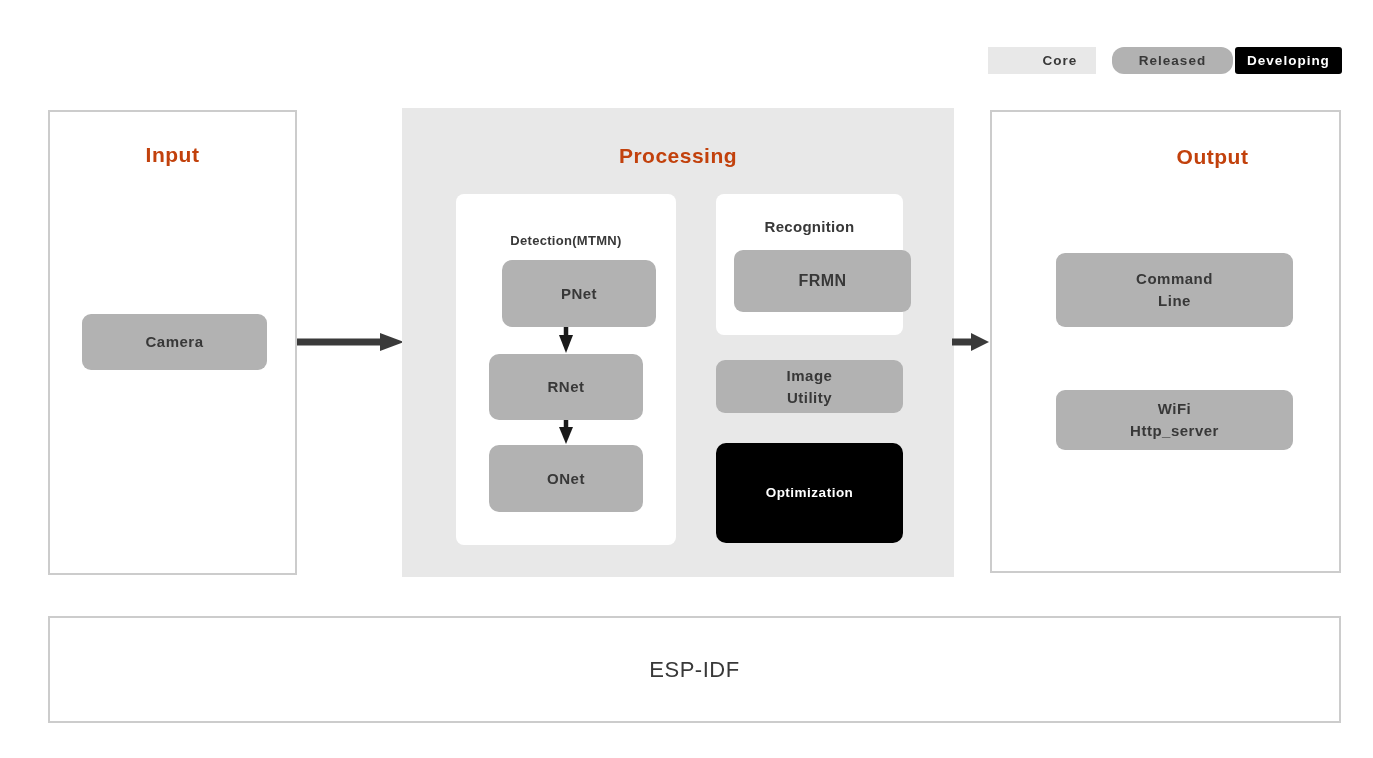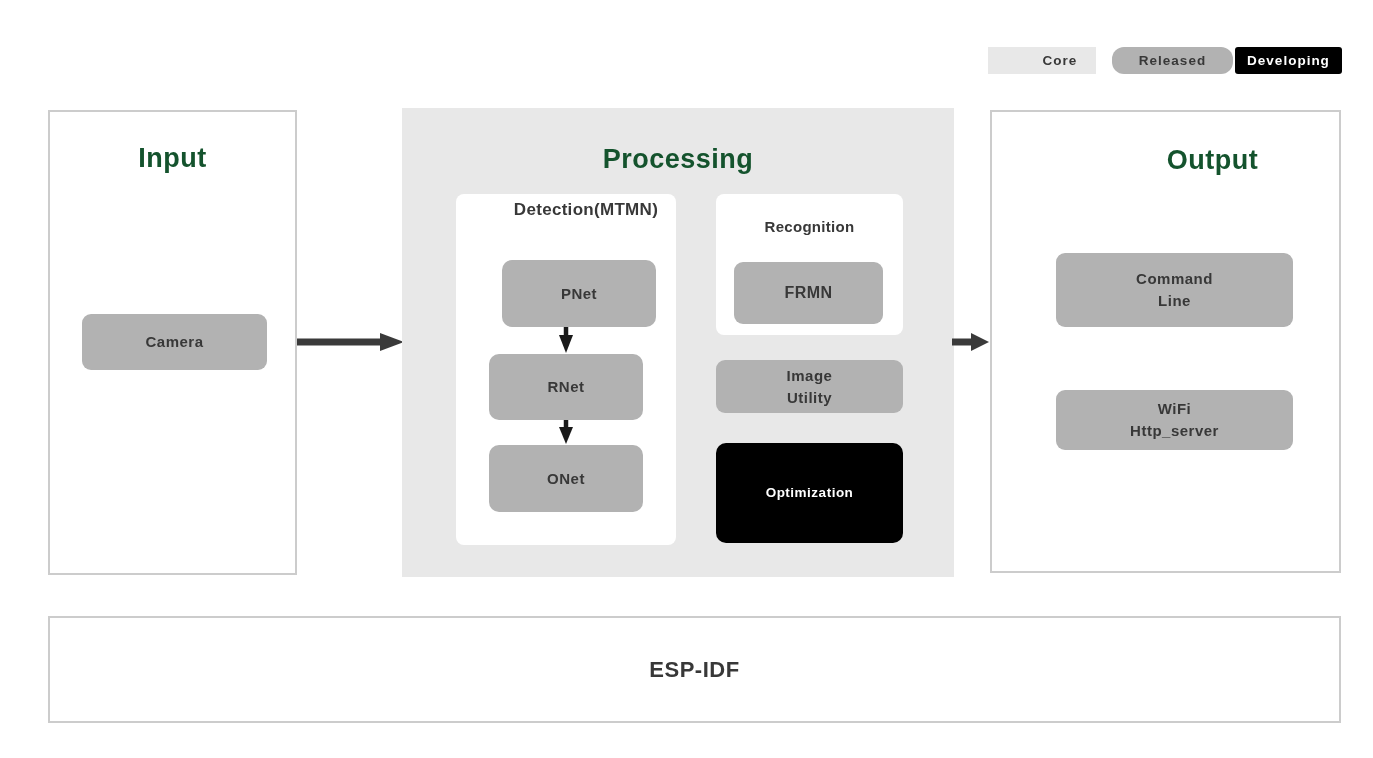--- a/index.html
+++ b/index.html
@@ -44,31 +44,31 @@
   #processing-panel {
     position: absolute;
     left: 402px; top: 108px; width: 552px; height: 469px;
     background: #e8e8e8;
   }
 
   .panel-title {
     position: absolute;
     left: 0; width: 100%;
     text-align: center;
-    font-size: 27px;
+    font-size: 21px;
     font-weight: bold;
-    color: #14532d;
+    color: #c2410c;
     letter-spacing: 0.5px;
   }
   #input-title      { top: 31px; }
   #processing-title { top: 36px; }
   #output-title     { top: 33px; margin-left: 47px; }
   #espidf-title {
     font-size: 22px;
-    font-weight: bold;
+    font-weight: normal;
     color: #383838;
     letter-spacing: 0.5px;
     text-align: right;
   }
 
   
   .group {
     position: absolute;
     background: #ffffff;
     border-radius: 8px;
@@ -76,21 +76,21 @@
   #detection-group   { left: 54px;  top: 86px; width: 220px; height: 351px; }
   #recognition-group { left: 314px; top: 86px; width: 187px; height: 141px; }
   .group-title {
     position: absolute;
     left: 0; width: 100%;
     text-align: center;
     font-weight: bold;
     color: #383838;
     letter-spacing: 0.3px;
   }
-  #detection-title   { top: 6px; font-size: 17px; padding-left: 20px; }
+  #detection-title   { top: 39px; font-size: 13px; }
   #recognition-title { top: 24px; font-size: 15px; }
 
   
   .module {
     position: absolute;
     background: #b2b2b2;
     border-radius: 9px;
     display: flex;
     align-items: center;
     justify-content: center;
@@ -100,21 +100,21 @@
     color: #383838;
     letter-spacing: 0.5px;
     white-space: pre-line;
     line-height: 22px;
     box-sizing: border-box;
   }
   #camera-module       { left: 32px;  top: 202px; width: 185px; height: 56px; }
   #pnet-module         { left: 33px;  top: 66px;  width: 154px; height: 67px; border-radius: 10px; margin-left: 13px; }
   #rnet-module         { left: 33px;  top: 160px; width: 154px; height: 66px; border-radius: 10px; }
   #onet-module         { left: 33px;  top: 251px; width: 154px; height: 67px; border-radius: 10px; }
-  #frmn-module         { left: 18px;  top: 68px;  width: 149px; height: 62px; font-size: 16px; }
+  #frmn-module         { left: 18px;  top: 56px;  width: 177px; height: 62px; font-size: 16px; }
   #image-utility-module { left: 314px; top: 252px; width: 187px; height: 53px; }
   #optimization-module {
     left: 314px; top: 335px; width: 187px; height: 100px;
     background: #000000; color: #ffffff;
     font-size: 13.5px; border-radius: 10px;
   }
   #command-line-module { left: 64px; top: 141px; width: 237px; height: 74px; }
   #wifi-module         { left: 64px; top: 278px; width: 237px; height: 60px; }
 
   

